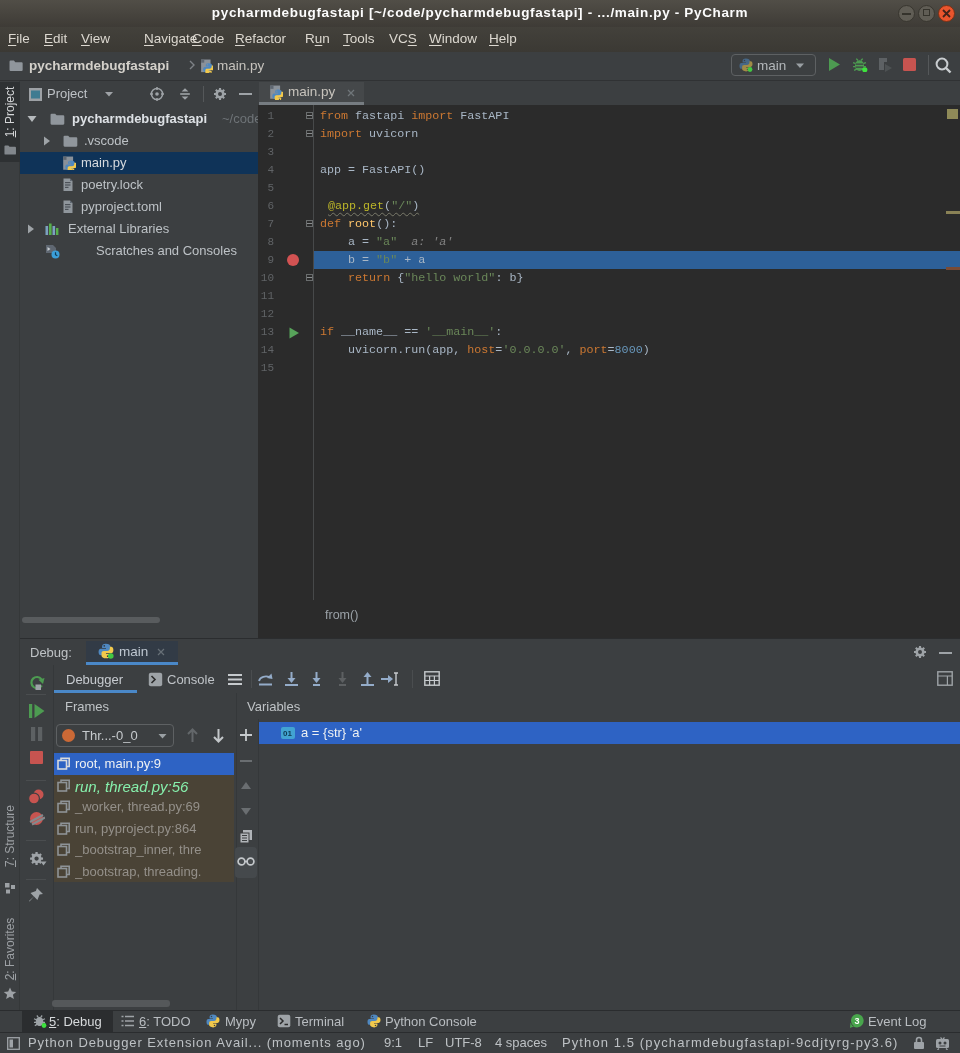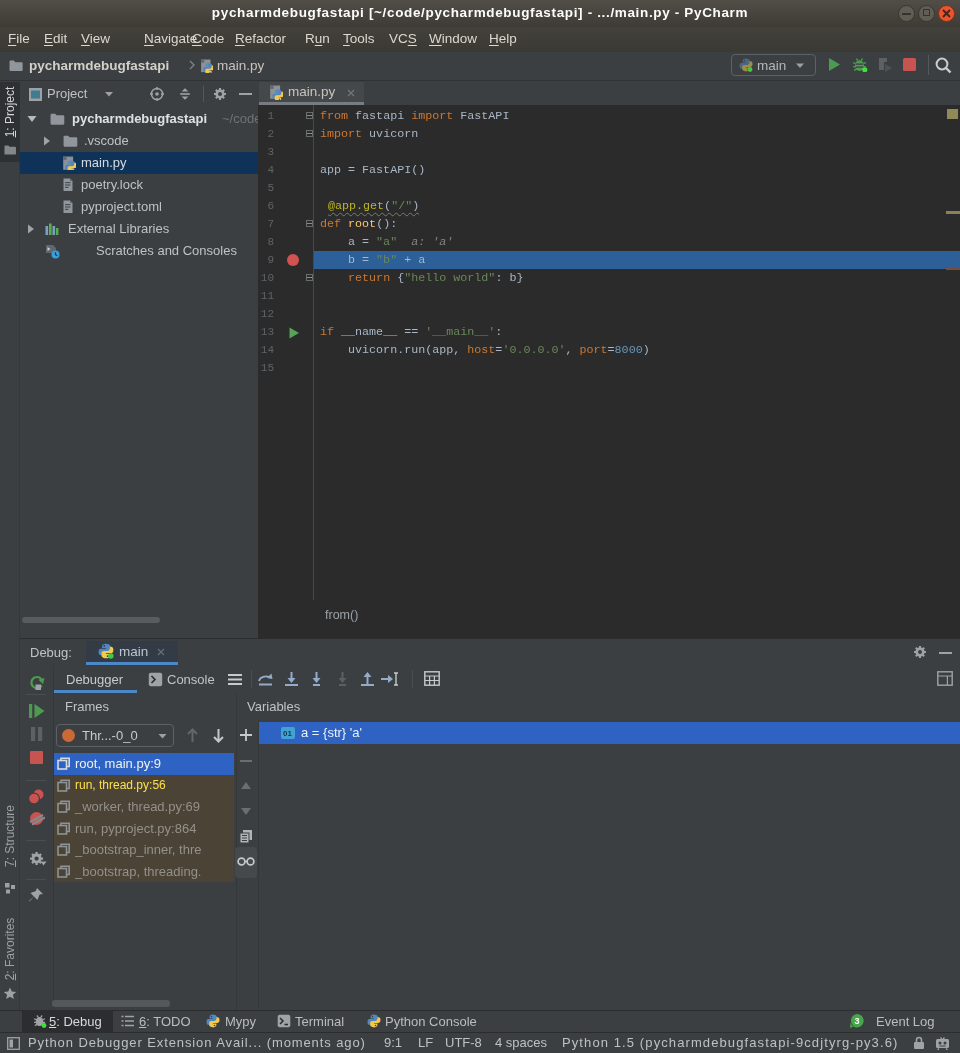--- a/index.html
+++ b/index.html
@@ -449,21 +449,21 @@
 
   <div class="abs" style="left:34px; top:114px; width:180px; height:21.5px; background:#2e63c4;"></div>
   <div class="abs" style="left:34px; top:135.5px; width:180px; height:107.5px; background:#4a4336;"></div>
   <svg class="abs" style="left:37px; top:118px;" width="14" height="14">
         <use href="#frameico" stroke="#d7dadd"></use>
       </svg>
   <div class="abs" style="left:55px; top:117px; font-size:13px; color:#eef1f3; white-space:nowrap;">root, main.py:9</div>
   <svg class="abs" style="left:37px; top:139.5px;" width="14" height="14">
         <use href="#frameico" stroke="#8e9397"></use>
       </svg>
-  <div class="abs" style="left:55px; top:138.5px; font-size:12px; color:#fde047; white-space:nowrap;">run, thread.py:56</div>
+  <div class="abs" style="left:55px; top:138.5px; font-size:15px; color:#86efac; white-space:nowrap;font-style:italic;">run, thread.py:56</div>
   <svg class="abs" style="left:37px; top:161px;" width="14" height="14">
         <use href="#frameico" stroke="#8e9397"></use>
       </svg>
   <div class="abs" style="left:55px; top:160px; font-size:13px; color:#94908a; white-space:nowrap;">_worker, thread.py:69</div>
   <svg class="abs" style="left:37px; top:182.5px;" width="14" height="14">
         <use href="#frameico" stroke="#8e9397"></use>
       </svg>
   <div class="abs" style="left:55px; top:181.5px; font-size:13px; color:#94908a; white-space:nowrap;">run, pyproject.py:864</div>
   <svg class="abs" style="left:37px; top:204px;" width="14" height="14">
         <use href="#frameico" stroke="#8e9397"></use>
@@ -530,21 +530,21 @@
     </svg>
 <div class="bbi" style="left:295px;">Terminal</div>
 <svg class="abs" style="left:367px; top:1014px;" width="14" height="14">
       <use href="#py"></use>
     </svg>
 <div class="bbi" style="left:385px;">Python Console</div>
 <svg class="abs" style="left:849px; top:1013px;" width="16" height="16">
       <path d="M8 1 a6.7 6.7 0 1 1-6.5 8.5 L1 15 l4-1.8 A6.7 6.7 0 0 1 8 1 z" fill="#48a54c"></path>
       <text x="8" y="11" font-size="9" font-weight="bold" fill="#fff" text-anchor="middle" font-family="Liberation Sans">3</text>
     </svg>
-<div class="bbi" style="left:868px;margin-left:8px;">Event Log</div>
+<div class="bbi" style="left:868px;">Event Log</div>
 
 <div id="statusbar" class="abs"></div>
 <svg class="abs" style="left:7px; top:1037px;" width="13" height="13">
       <rect x="0.7" y="0.7" width="11.6" height="11.6" fill="none" stroke="#9ea3a7" stroke-width="1.3"></rect>
       <rect x="2.5" y="2.5" width="3.5" height="8" fill="#9ea3a7"></rect>
     </svg>
 <div class="sbi" style="left:28px; top:1035px; letter-spacing:0.9px;">Python Debugger Extension Avail... (moments ago)</div>
 <div class="sbi" style="left:384px; top:1035px;">9:1</div>
 <div class="sbi" style="left:418px; top:1035px;">LF</div>
 <div class="sbi" style="left:445px; top:1035px;">UTF-8</div>

